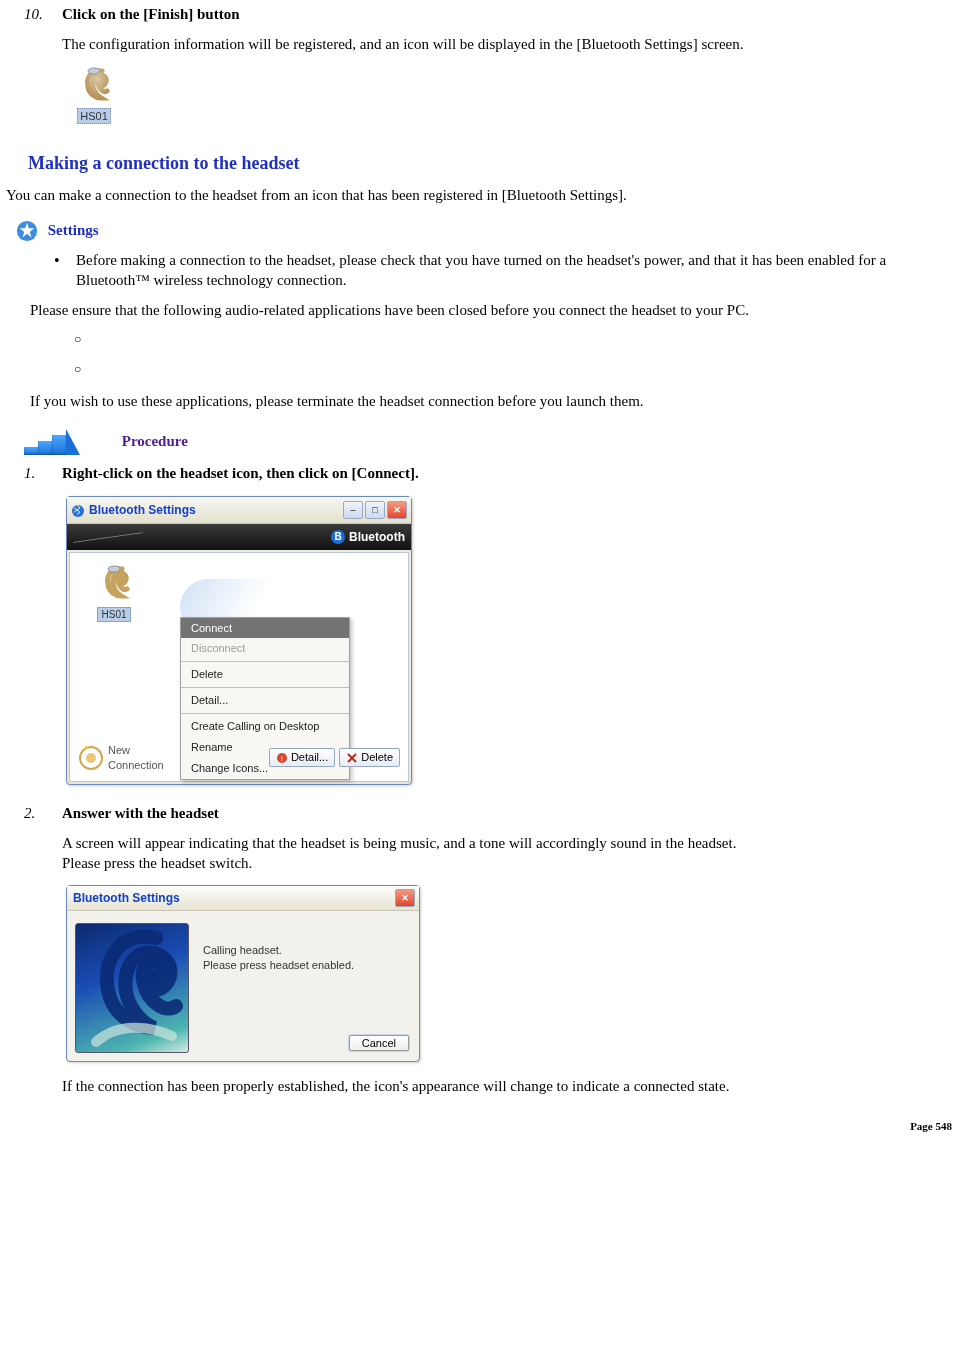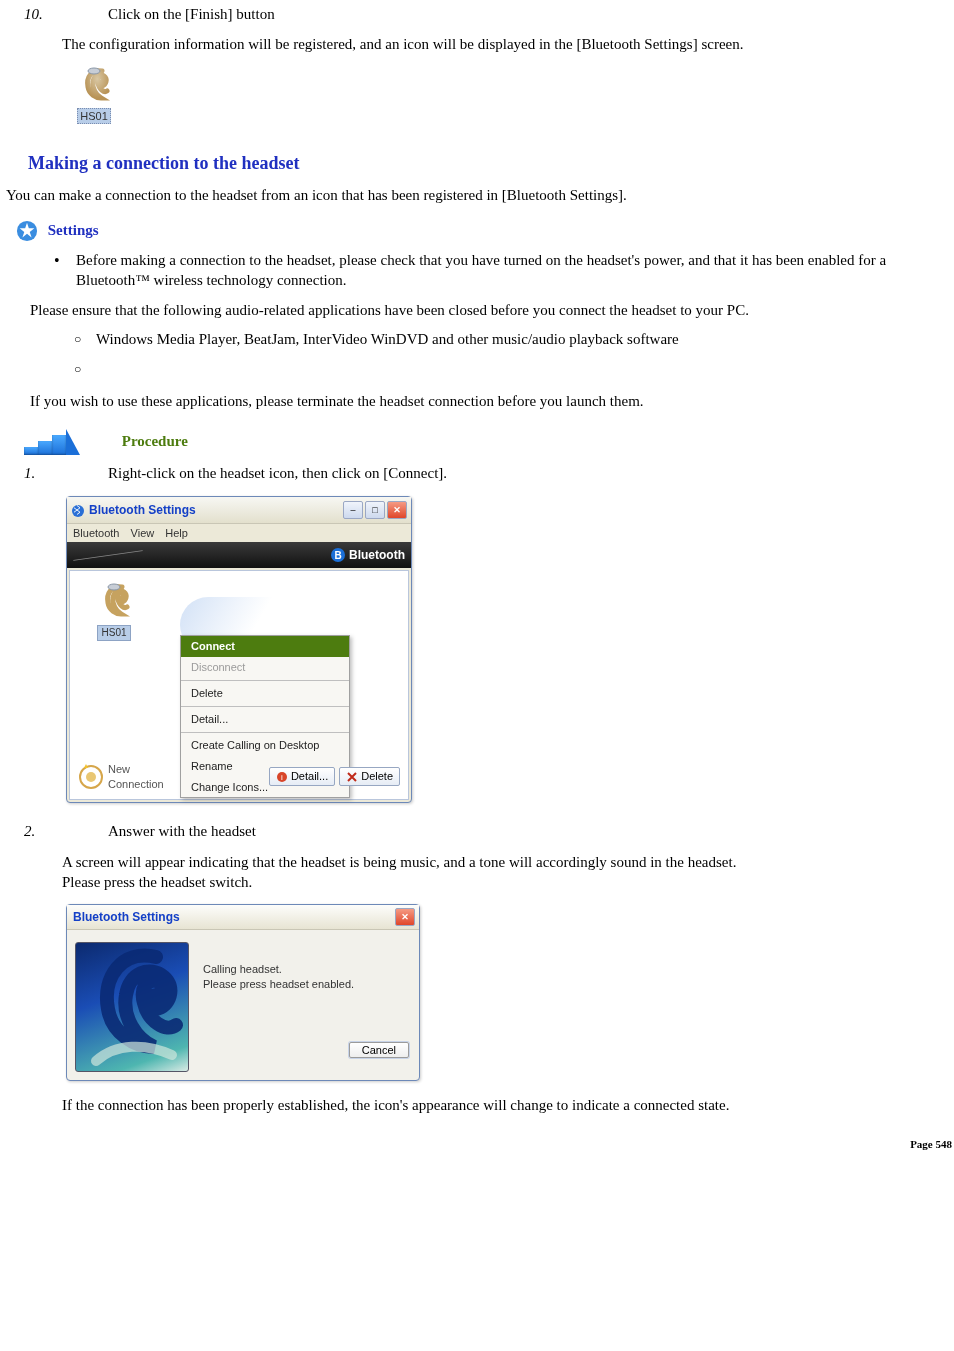--- a/index.html
+++ b/index.html
@@ -17,35 +17,35 @@
     vertical-align: top;
     padding-left: 18px;
     font-style: italic;
   }
   .step-content {
     display: table-cell;
     vertical-align: top;
   }
   .step-row { display: table-row; }
   .step-table { display: table; }
-  .bold { font-weight: normal; margin-left: 46px; }
+  .bold { font-weight: bold; }
   .section-title {
     color: #2030C0;
     font-weight: bold;
     font-size: 18px;
     margin: 26px 0 10px 22px;
   }
   .important-label {
     color: #2030C0;
     font-weight: bold;
     font-size: 15px;
     vertical-align: middle;
   }
   .procedure-label {
-    color: #4d7c0f;
+    color: #4c1d95;
     font-weight: bold;
     font-size: 15px;
   }
   .bullet-dot::before {
     content: "•";
     font-size: 16px;
     display: inline-block;
     width: 22px;
   }
   .bullet-circle::before {
@@ -160,21 +160,21 @@
   .bt-hs-icon { text-align:center; width:56px; margin-left:8px; }
   .bt-hs-icon .hs01-s-label {
     font-size:10px; background:#b8cde8; border:1px solid #8da3c4; padding:0 3px; display:inline-block; color:#333;
   }
   .ctx-menu {
     position:absolute; left:110px; top:64px; width:168px;
     background:#f8f7f3; border:1px solid #a0a0a0; box-shadow:2px 2px 4px rgba(0,0,0,.25);
     font-size:11px;
   }
   .ctx-menu .mi { padding:3px 10px; color:#222; }
-  .ctx-menu .mi.hl { background:#4d7c0f; color:#fff; font-weight:bold; }
+  .ctx-menu .mi.hl { background:#737373; color:#fff; font-weight:normal; }
   .ctx-menu .mi.dis { color:#9b9b9b; }
   .ctx-menu hr { border:none; border-top:1px solid #bfbfbf; margin:2px 0; }
   .bt-footer { position:absolute; bottom:8px; left:8px; right:8px; display:flex; align-items:center; }
   .bt-footer .new-conn { display:flex; align-items:center; font-size:11px; color:#555; }
   .bt-footer .new-conn .icon { width:26px;height:26px;margin-right:4px; }
   .bt-footer .spacer { flex:1; }
   .bt-footer .btn { border:1px solid #97a7c2; background:linear-gradient(#fff,#e6ecf5); font-size:11px; padding:1px 6px; border-radius:2px; margin-left:4px; display:flex; align-items:center; }
   .bt-footer .btn svg { width:12px;height:12px;margin-right:3px; }
 
   
@@ -192,21 +192,21 @@
   }
   .dlg-title-text { color:#1440c7; font-weight:bold; font-size:12px; flex:1; padding-left:2px; }
   .dlg-body { display:flex; padding:12px 10px 8px 8px; }
   .dlg-left {
     width:112px; height:128px; border:1px solid #556; border-radius:3px;
     background: linear-gradient(160deg,#0c2a6f 0%,#1a4db5 40%,#4eb6b0 85%,#d8eae4 100%);
     position:relative; overflow:hidden;
   }
   .dlg-right { flex:1; padding-left:14px; font-size:11px; color:#333; position:relative; }
   .dlg-btn {
-    position:absolute; right:0; bottom:14px;
+    position:absolute; right:0; bottom:2px;
     border:1px solid #9b9b9b; background:linear-gradient(#fff,#eee); font-size:11px; padding:1px 12px; border-radius:2px;
     box-shadow:0 0 0 1px #c7d3e8;
   }
 
   .page-footer { text-align:right; font-size:11px; font-weight:bold; padding:22px 8px 6px 0; }
 </style>
 </head>
 <body>
 
 <div class="step-table" style="margin-top:4px;">
@@ -254,21 +254,20 @@
     <div class="bullet-dot"></div>
     <div style="flex:1;">Before making a connection to the headset, please check that you have turned on the headset's power, and that it has been enabled for a Bluetooth™ wireless technology connection.</div>
   </div>
 </div>
 
 <div style="margin:10px 0 0 24px;">Please ensure that the following audio-related applications have been closed before you connect the headset to your PC.</div>
 
 <div style="margin:8px 0 0 68px;">
   <div style="display:flex; margin-bottom:10px;">
     <div class="bullet-circle"></div>
-    <div>Windows Media Player, BeatJam, InterVideo WinDVD and other music/audio playback software</div>
   </div>
   <div style="display:flex;">
     <div class="bullet-circle"></div>
   </div>
 </div>
 
 <div style="margin:12px 0 0 24px;">If you wish to use these applications, please terminate the headset connection before you launch them.</div>
 
 <div style="margin-top:20px;">
   <span class="steps-icon">
@@ -291,25 +290,20 @@
     <span class="logo">
       <svg viewBox="0 0 14 14">
           <circle cx="7" cy="7" r="6" fill="#2a6fd6"></circle>
           <path d="M6 2 L10 5 L6 8 L10 11 L6 14 M6 8 L2 5 M6 8 L2 11" stroke="#fff" stroke-width="1.2" fill="none" transform="scale(.75) translate(2 0)"></path>
         </svg>
     </span>
     <span class="bt-title-text">Bluetooth Settings</span>
     <span class="win-btn">–</span>
     <span class="win-btn">□</span>
     <span class="win-btn close">✕</span>
-  </div>
-  <div class="bt-menubar">
-    <span>Bluetooth</span>
-    <span>View</span>
-    <span>Help</span>
   </div>
   <div class="bt-band">
     <div class="line"></div>
     <div class="bt-band-text">
       <span class="bicon">B</span>
       <span>Bluetooth</span>
     </div>
   </div>
   <div class="bt-body">
     <div class="bg-sweep"></div>

